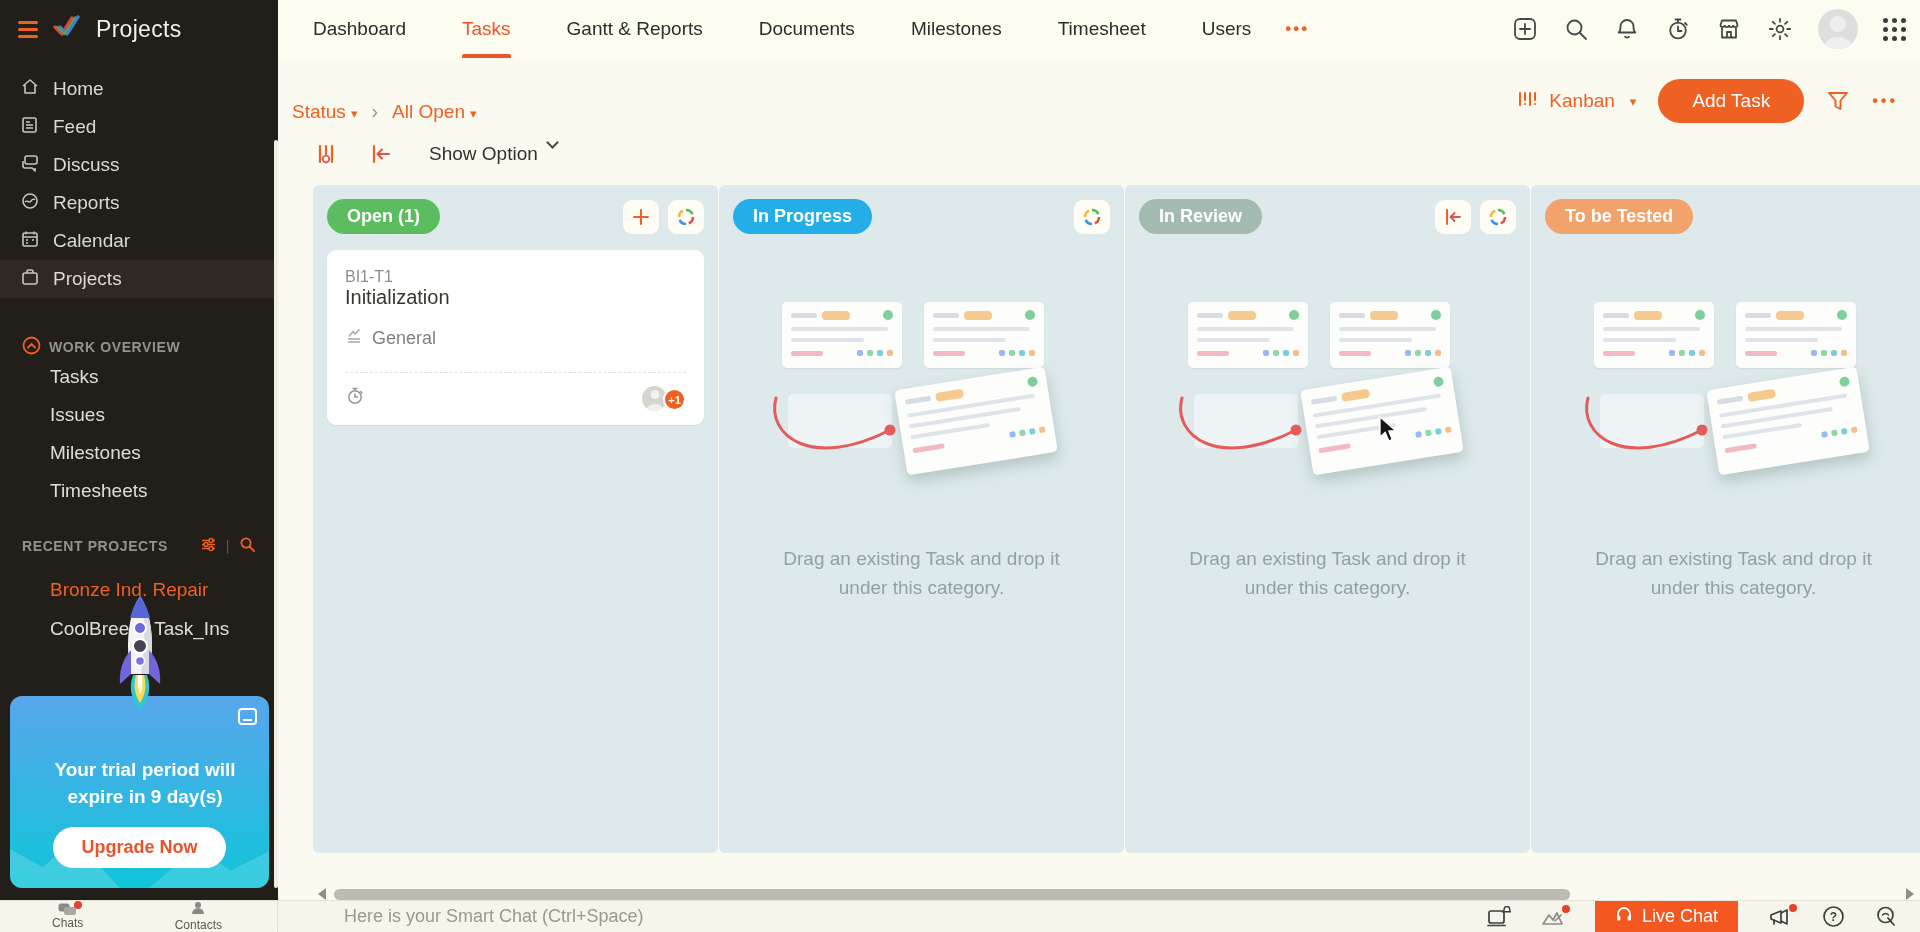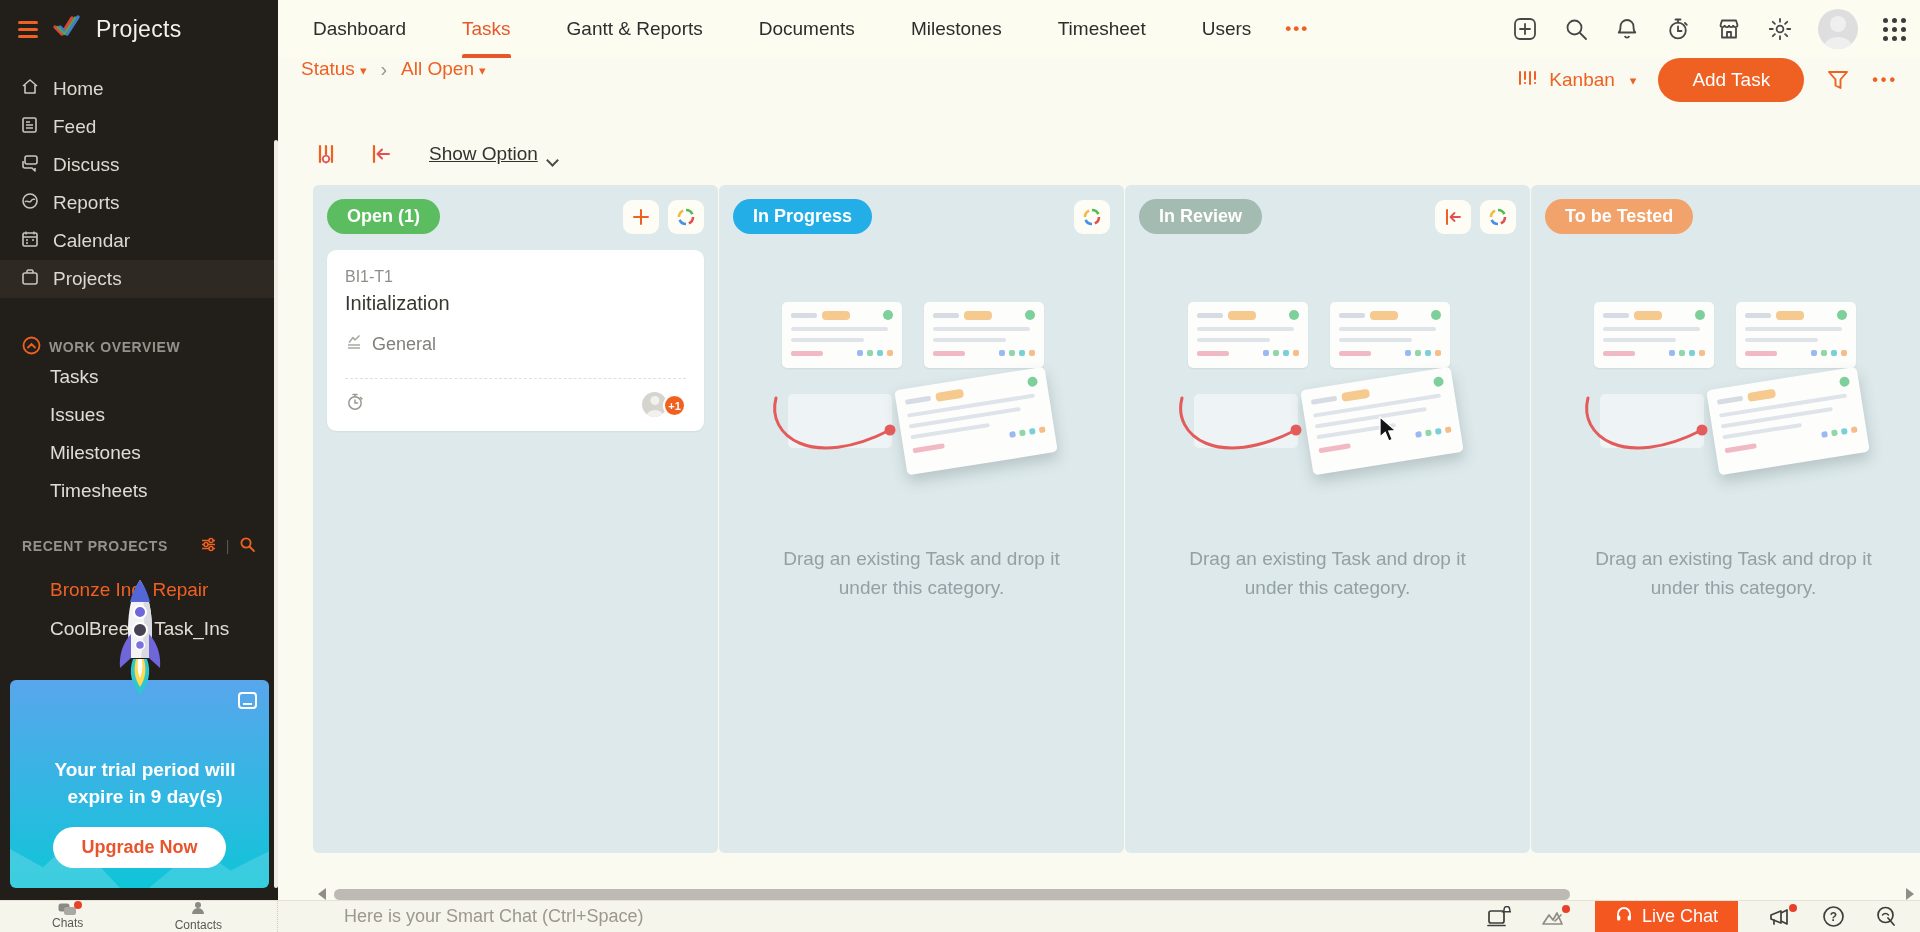--- a/index.html
+++ b/index.html
@@ -23,21 +23,21 @@
   .rp-head { padding-left:22px; display:flex; align-items:center; font-size:14px; font-weight:bold; letter-spacing:.6px; color:#96928b; }
   .rp-icons { margin-left:auto; padding-right:22px; display:flex; align-items:center; gap:9px; }
   .rp-sep { color:#5a564f; font-weight:normal; }
   .proj-item { padding-left:50px; height:39px; display:flex; align-items:center; font-size:19px; color:#e0dcd5; cursor:pointer; }
   .proj-item.active { color:#ee6123; }
   .side-scrollbar { position:absolute; top:140px; right:0; width:4px; height:748px; background:#efede4; border-radius:2px; }
 
   
   .trial-wrap { position:absolute; left:10px; right:9px; bottom:12px; }
   .rocket { position:absolute; left:50%; transform:translateX(-50%); top:-92px; z-index:3; }
-  .trial-card { position:relative; overflow:hidden; border-radius:6px; padding:76px 20px 20px; background:linear-gradient(180deg,#58a6ec 0%,#31b7e2 55%,#0fc5d8 100%); text-align:center;margin-top:10px; }
+  .trial-card { position:relative; overflow:hidden; border-radius:12px; padding:60px 20px 20px; background:linear-gradient(180deg,#58a6ec 0%,#31b7e2 55%,#0fc5d8 100%); text-align:center;margin-top:10px; }
   .trial-min { position:absolute; top:12px; right:12px; width:19px; height:17px; border:2px solid #fff; border-radius:4px; z-index:4; cursor:pointer; }
   .trial-min::after { content:""; position:absolute; left:3px; right:3px; bottom:2px; height:2px; background:#fff; }
   .trial-msg { position:relative; z-index:2; color:#fff; font-size:19px; font-weight:bold; line-height:1.45; width:230px; margin:0 auto; }
   .trial-btn { position:relative; z-index:2; display:inline-block; margin-top:16px; background:#fff; color:#e8542c; font-size:18px; font-weight:bold; padding:10px 28px; border-radius:24px; cursor:pointer; }
   .mt1 { position:absolute; bottom:0; left:0; width:110px; height:52px; background:rgba(255,255,255,.18); clip-path:polygon(0 100%,0 25%,30% 60%,58% 5%,100% 100%); }
   .mt2 { position:absolute; bottom:0; right:0; width:120px; height:46px; background:rgba(255,255,255,.16); clip-path:polygon(100% 100%,100% 20%,68% 62%,40% 12%,0 100%); }
 
   
   .content { flex:1; min-width:0; display:flex; flex-direction:column; background:#fafaf0; }
   .topnav { display:flex; align-items:center; height:58px; padding-left:35px; padding-right:14px; background:#fdfcf1; flex:none; }
@@ -47,49 +47,49 @@
   .tab.active::after { content:""; position:absolute; left:0; right:0; bottom:0; height:4px; background:#e8572b; border-radius:2px 2px 0 0; }
   .tab-more { margin-left:34px; color:#ee6123; font-size:17px; font-weight:bold; letter-spacing:2px; cursor:pointer; }
   .nav-icons { margin-left:auto; display:flex; align-items:center; gap:25px; }
   .nav-ic { cursor:pointer; display:flex; align-items:center; }
   .avatar { width:40px; height:40px; border-radius:50%; background:#dedede; position:relative; overflow:hidden; cursor:pointer; }
   .avatar .head { position:absolute; top:7px; left:50%; transform:translateX(-50%); width:16px; height:16px; border-radius:50%; background:#efefef; }
   .avatar .body { position:absolute; bottom:-8px; left:50%; transform:translateX(-50%); width:28px; height:20px; border-radius:50%; background:#efefef; }
   .apps-grid { display:grid; grid-template-columns:repeat(3,5px); gap:4px; }
   .apps-grid i { width:5px; height:5px; border-radius:50%; background:#3c3c3c; }
 
-  .toolbar { display:flex; align-items:flex-start; height:65px; padding:0 22px 0 23px; flex:none; }
+  .toolbar { display:flex; align-items:flex-end; height:65px; padding:0 22px 0 14px; flex:none; }
   .crumb { color:#ee6123; font-size:19px; cursor:pointer; }
   .caret { font-size:13px; margin-left:5px; color:#ee6123; }
   .crumb-sep { color:#9a978f; margin:0 14px; font-size:20px; }
   .toolbar-right { margin-left:auto; display:flex; align-items:center; gap:22px; }
   .view-picker { display:flex; align-items:center; gap:10px; color:#ee6123; font-size:19px; cursor:pointer; }
   .add-task { background:#ee6123; color:#fff; font-size:19px; padding:11px 34px; border-radius:24px; border:none; cursor:pointer; }
   .icon-btn { cursor:pointer; display:flex; align-items:center; }
   .dots3 { color:#ee6123; font-size:16px; font-weight:bold; letter-spacing:3px; cursor:pointer; }
 
   .board-tools { display:flex; align-items:center; height:62px; padding-left:37px; flex:none; }
   .bt-icons { display:flex; align-items:center; gap:30px; }
-  .show-option { margin-left:36px; display:flex; align-items:flex-end; gap:10px; font-size:19px; color:#33322e; cursor:pointer;text-decoration:underline; }
+  .show-option { margin-left:36px; display:flex; align-items:flex-start; gap:10px; font-size:19px; color:#33322e; cursor:pointer; }
   .chev-dn { width:9px; height:9px; border-right:2px solid #4a4a45; border-bottom:2px solid #4a4a45; transform:rotate(45deg); margin-top:-5px; }
 
   .board { display:flex; padding-left:35px; gap:1px; height:668px; overflow:hidden; flex:none; }
   .col { width:405px; flex:none; background:#dde9ea; border-radius:6px; padding:14px; }
   .col-head { display:flex; align-items:center; }
   .pill { color:#fff; font-size:18px; font-weight:bold; padding:7px 20px; border-radius:20px; }
   .pill-open { background:#5cbc60; }
   .pill-prog { background:#23aee8; }
   .pill-rev { background:#a4bbb1; }
   .pill-test { background:#f2a36b; }
   .col-head-icons { margin-left:auto; display:flex; gap:9px; }
   .sq-btn { width:36px; height:34px; background:#fdfdf6; border-radius:9px; display:flex; align-items:center; justify-content:center; cursor:pointer; }
 
   .task-card { background:#fff; border-radius:9px; margin-top:16px; padding:18px 18px 12px; box-shadow:0 1px 2px rgba(0,0,0,.05); cursor:pointer; }
   .task-id { font-size:16px; color:#8f8d88; }
-  .task-title { font-size:20px; color:#38372f; margin-top:6px; }
+  .task-title { font-size:20px; color:#38372f; }
   .task-mile { display:flex; align-items:center; gap:9px; margin-top:18px; font-size:18px; color:#82807b; }
   .task-div { border-top:1px dashed #e2e0d6; margin-top:22px; }
   .task-foot { display:flex; align-items:center; margin-top:10px; height:30px; }
   .assignees { margin-left:auto; position:relative; width:44px; height:28px; }
   .as-av { position:absolute; left:0; top:2px; width:25px; height:25px; border-radius:50%; background:#d6d4cf; overflow:hidden; }
   .as-av .head { position:absolute; top:4px; left:50%; transform:translateX(-50%); width:9px; height:9px; border-radius:50%; background:#f2f1ee; }
   .as-av .body { position:absolute; bottom:-5px; left:50%; transform:translateX(-50%); width:17px; height:12px; border-radius:50%; background:#f2f1ee; }
   .as-badge { position:absolute; right:0; top:4px; width:23px; height:23px; border-radius:50%; background:#f2601f; border:2px solid #fff; color:#fff; font-size:11px; font-weight:bold; display:flex; align-items:center; justify-content:center; }
 
   

